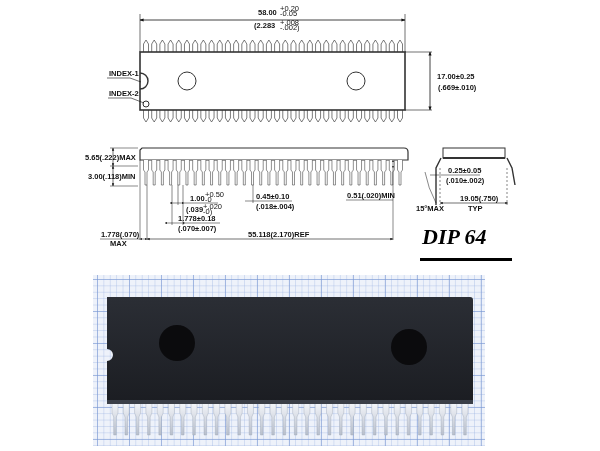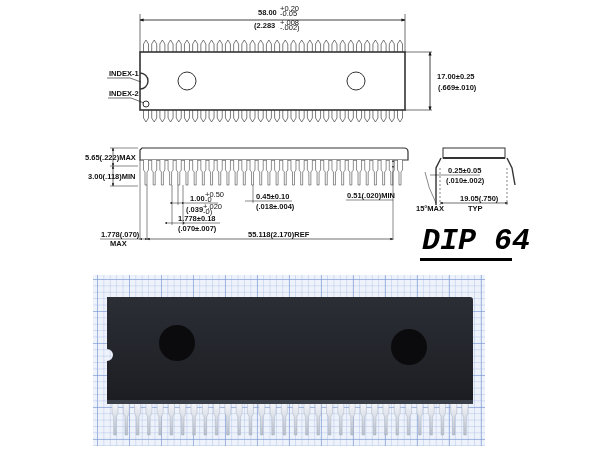--- a/index.html
+++ b/index.html
@@ -1,20 +1,20 @@
 <!DOCTYPE html>
 <html><head>
 <meta charset="utf-8">
 <style>
   html,body{margin:0;padding:0;background:#ffffff;}
   body{width:600px;height:451px;position:relative;overflow:hidden;font-family:"Liberation Sans",sans-serif;}
   svg{position:absolute;left:0;top:0;}
   .dim{font-family:"Liberation Sans",sans-serif;font-size:7.5px;fill:#111;}
   .dimb{font-family:"Liberation Sans",sans-serif;font-size:7.5px;fill:#111;font-weight:bold;}
-  .title{position:absolute;left:422px;top:224px;font-family:Liberation Mono, monospace;font-weight:bold;font-style:italic;font-size:30px;color:#000;letter-spacing:0px;}
+  .title{position:absolute;left:422px;top:224px;font-family:Liberation Serif, serif;font-weight:bold;font-style:italic;font-size:22px;color:#000;letter-spacing:0px;}
   .title-underline{position:absolute;left:420px;top:258px;width:92px;height:3px;background:#000;}
   .photo{position:absolute;left:93px;top:275px;width:392px;height:171px;
     background-color:#eef2fa;
     background-image:
       linear-gradient(rgba(120,150,210,0.55) 1px, transparent 1px),
       linear-gradient(90deg, rgba(120,150,210,0.55) 1px, transparent 1px),
       linear-gradient(rgba(150,175,225,0.35) 1px, transparent 1px),
       linear-gradient(90deg, rgba(150,175,225,0.35) 1px, transparent 1px);
     background-size:32px 32px,32px 32px,6.4px 6.4px,6.4px 6.4px;
     background-position:4px 4px,4px 4px,4px 4px,4px 4px;

